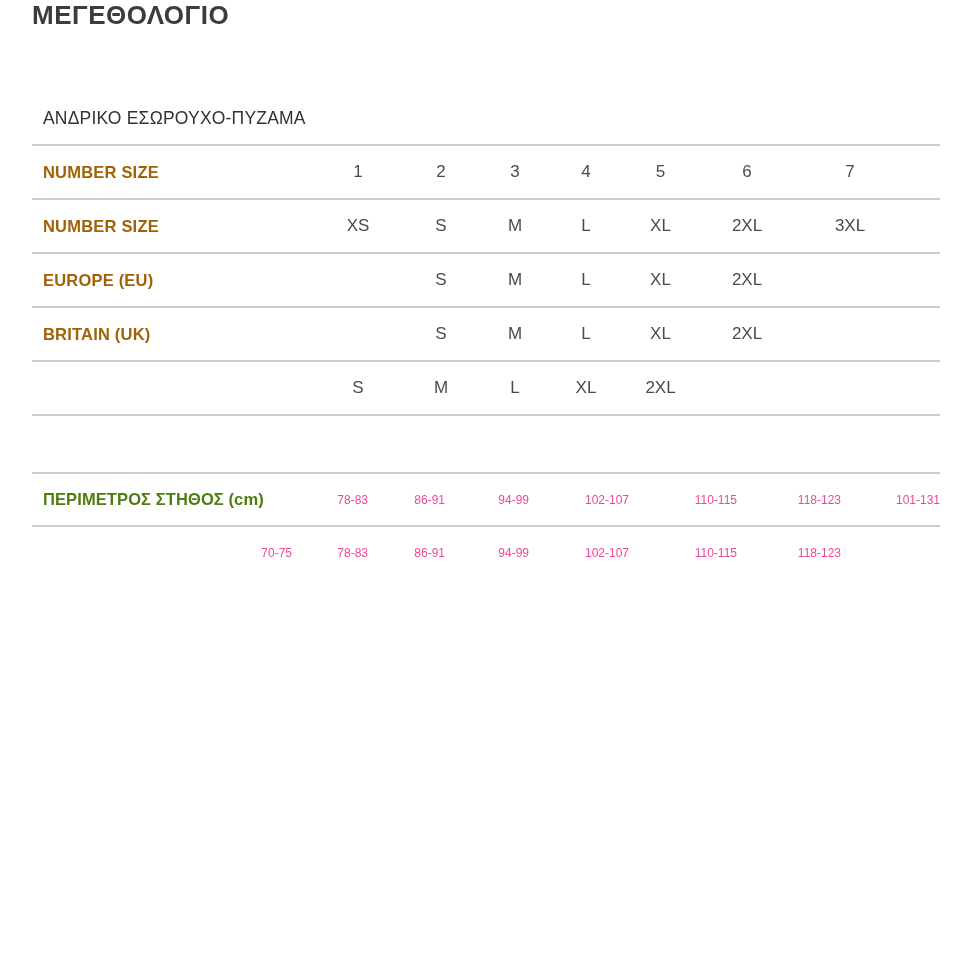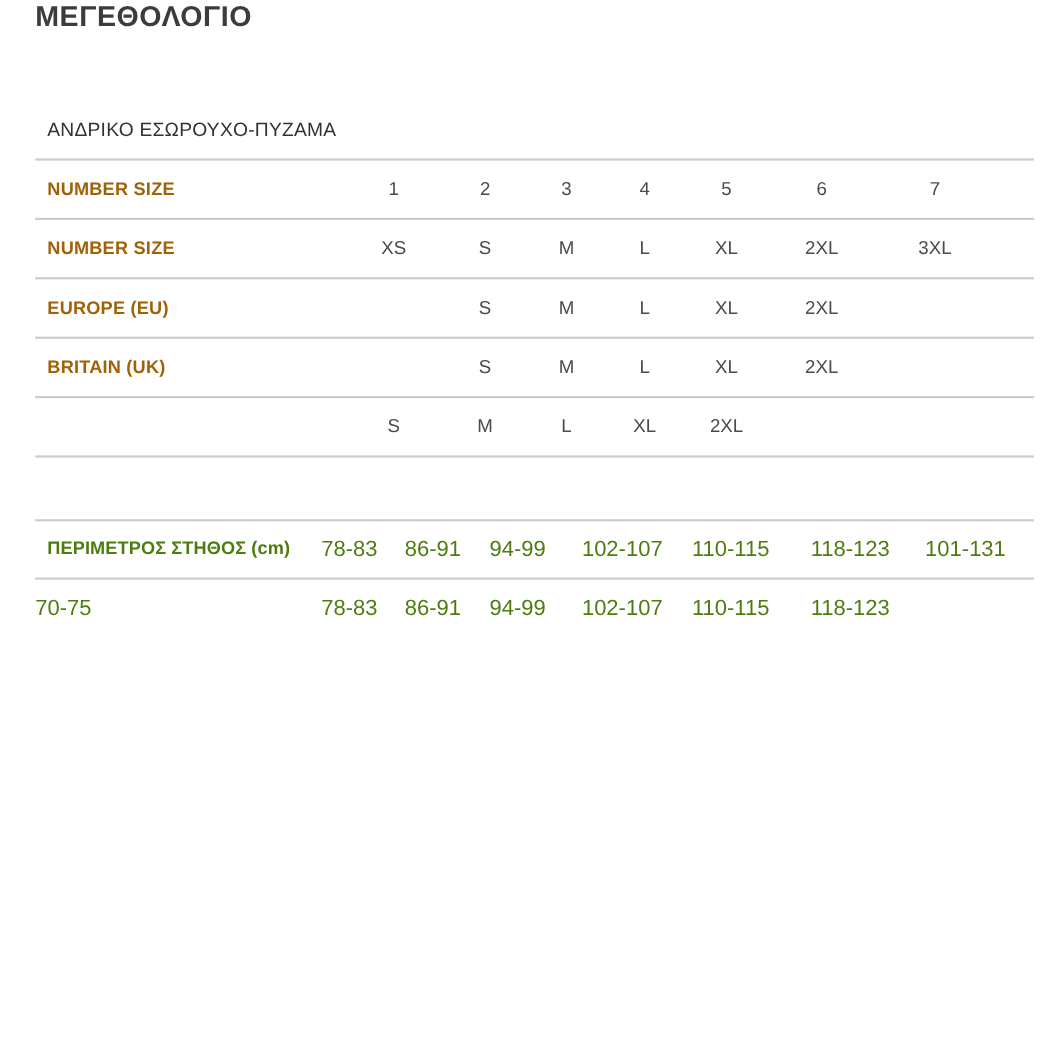--- a/index.html
+++ b/index.html
@@ -83,24 +83,24 @@
   }
   .mlabel {
     padding-left: 11px;
     font-size: 16.5px;
     font-weight: 700;
     color: #4d7c0f;
     letter-spacing: 0.1px;
     white-space: nowrap;
   }
   .mcell {
-    text-align: left;
-    font-size: 20px;
+    text-align: right;
+    font-size: 12px;
     font-weight: 400;
-    color: #4d7c0f;
+    color: #ec4899;
     white-space: nowrap;
   }
 </style>
 </head>
 <body>
 
 <div class="content">
 
   <div class="page-title">ΜΕΓΕΘΟΛΟΓΙΟ</div>
 

